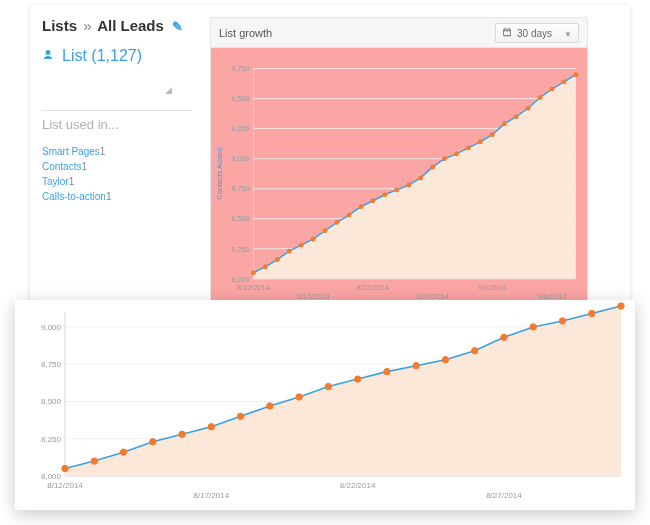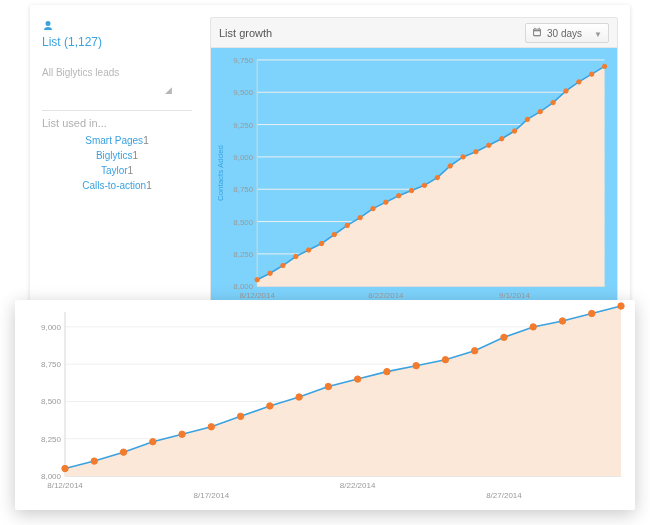--- a/index.html
+++ b/index.html
@@ -27,25 +27,24 @@
     left: 12px; top: 12px;
     width: 150px;
   }
   .breadcrumb {
     font-size: 15px; font-weight: 600; color: #333;
     margin-bottom: 10px;
   }
   .breadcrumb .sep { color: #888; font-weight: 400; padding: 0 2px; }
   .edit-pencil { color: #3aa2df; margin-left: 4px; font-size: 13px; }
   .side-item {
-    display: flex; align-items: flex-start;
+    display: flex; align-items: center;
     padding: 3px 0;
-    font-size: 12px;
+    font-size: 16px;
     color: #3aa2df;
-    flex-direction: column;
   }
   .side-item.inactive { color: #777; }
   .side-item .ic {
     width: 14px; display: inline-block; margin-right: 6px;
     color: #3aa2df;
   }
   .side-item.inactive .ic { color: #777; }
   .meta {
     margin-top: 14px;
     font-size: 10px;
@@ -59,35 +58,35 @@
   }
   .resize-grip {
     color: #b7b7b7; font-size: 9px;
     display: block; text-align: right; width: 130px;
   }
   .divider {
     border-top: 1px solid #e3e3e3;
     margin: 12px 0 6px;
   }
   .used-in-hdr {
-    font-size: 11px; color: #b0b0b0; margin-bottom: 4px;
+    font-size: 13px; color: #b0b0b0; margin-bottom: 12px;
   }
   .used-row {
-    display: flex; justify-content: center;
+    display: flex; justify-content: flex-start;
     font-size: 10px; padding: 2px 0; color: #3aa2df;
   }
   .used-row .cnt { color: #888; }
   
   .chart-panel {
     position: absolute;
     left: 180px; top: 12px;
-    width: 408px; height: 300px;
+    width: 378px; height: 300px;
     border: 1px solid #e5e5e5;
     border-radius: 2px;
-    background: #7dd3fc;
+    background: #fca5a5;
   }
   .chart-header {
     height: 30px;
     background: #f6f6f6;
     border-bottom: 1px solid #e5e5e5;
     display: flex; align-items: center;
     padding: 0 8px;
     font-size: 11px; color: #555;
   }
   .range-dd {
@@ -124,45 +123,50 @@
   svg .axis-lbl { fill: #9a9a9a; font-size: 8px; }
   svg .ylabel { fill: #3aa2df; font-size: 8px; }
 </style>
 </head>
 <body>
 
 <div class="card-back">
 
   <div class="sidebar">
 
+    <div class="breadcrumb">
+      <span>Lists</span>
+      <span class="sep">»</span>
+      <span>All Leads</span>
+      <span class="edit-pencil">✎</span>
+    </div>
 
     <div class="side-item">
       <span class="ic">
         <svg width="12" height="12" viewBox="0 0 24 24">
             <path fill="currentColor" d="M12 12a5 5 0 1 0-5-5 5 5 0 0 0 5 5Zm0 2c-4 0-8 2-8 5v1h16v-1c0-3-4-5-8-5Z"></path>
           </svg>
       </span>
       <span>List (1,127)</span>
     </div>
 
 
     <div class="meta">
-      <div class="desc-text">All Biglytics leads</div>
       <span class="resize-grip">◢</span>
     </div>
 
     <div class="divider"></div>
     <div class="used-in-hdr">List used in...</div>
     <div id="usedRows">
         <div class="used-row">
           <span>Smart Pages</span>
           <span class="cnt">1</span>
         </div>
         <div class="used-row">
-          <span>Biglytics</span>
+          <span>Contacts</span>
           <span class="cnt">1</span>
         </div>
         <div class="used-row">
           <span>Taylor</span>
           <span class="cnt">1</span>
         </div>
         <div class="used-row">
           <span>Calls-to-action</span>
           <span class="cnt">1</span>
         </div>

